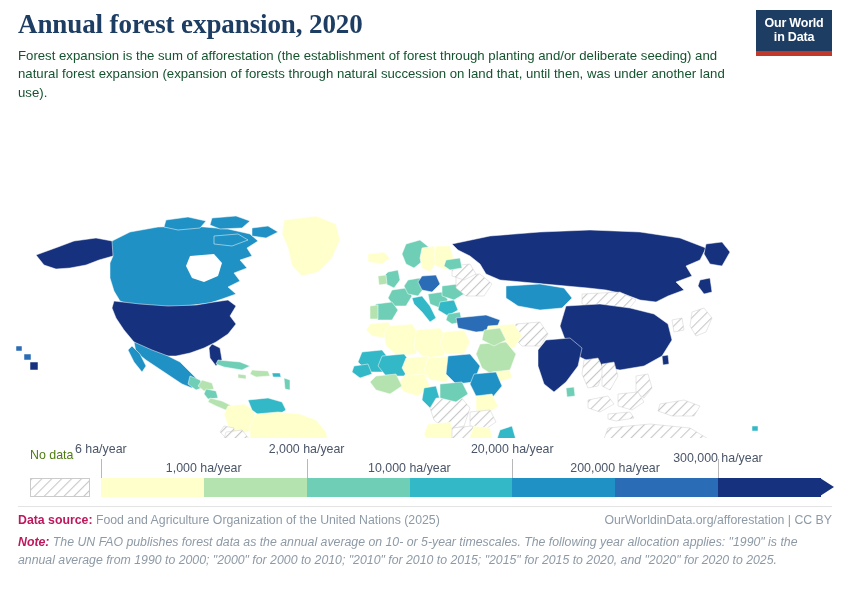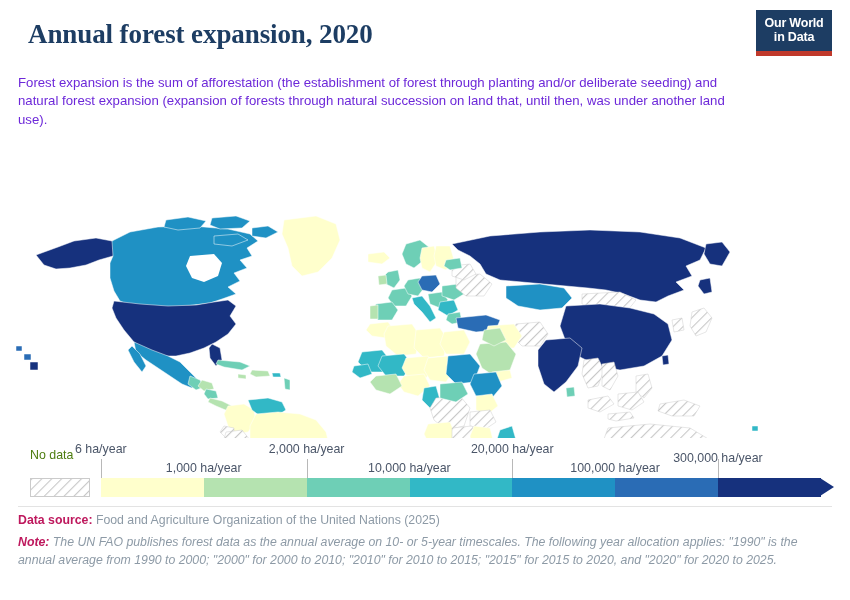--- a/index.html
+++ b/index.html
@@ -15,28 +15,28 @@
 
   
   #header { position: absolute; left: 18px; top: 10px; width: 730px; }
   #chart-title {
     font-family: "Liberation Serif", serif;
     font-size: 27px;
     font-weight: 700;
     color: #1d3d63;
     letter-spacing: -0.1px;
     line-height: 1.1;
-    margin: 10px;
+    margin: 0;
     white-space: nowrap;
   }
   #chart-subtitle {
     font-size: 13.2px;
     line-height: 1.42;
-    color: #6d28d9;
-    margin-top: 24px;
+    color: #14532d;
+    margin-top: 7px;
     width: 726px;
   }
 
   
   #owid-logo {
     position: absolute; right: 18px; top: 10px;
     width: 76px; height: 46px;
     background: #1d3d63;
     border-bottom: 5px solid #c0392b;
     display: flex; flex-direction: column;
@@ -284,32 +284,33 @@
       <div class="legend-label" style="top: 0px; left: 75px;">6 ha/year</div>
       <div class="legend-tick" style="left: 101px; top: 17px; height: 19px;"></div>
       <div class="legend-label" style="top: 19px; left: 165.857px;">1,000 ha/year</div>
       <div class="legend-tick" style="left: 203.857px; top: 36px; height: 0px;"></div>
       <div class="legend-label" style="top: 0px; left: 268.714px;">2,000 ha/year</div>
       <div class="legend-tick" style="left: 306.714px; top: 17px; height: 19px;"></div>
       <div class="legend-label" style="top: 19px; left: 368.071px;">10,000 ha/year</div>
       <div class="legend-tick" style="left: 409.571px; top: 36px; height: 0px;"></div>
       <div class="legend-label" style="top: 0px; left: 470.929px;">20,000 ha/year</div>
       <div class="legend-tick" style="left: 512.429px; top: 17px; height: 19px;"></div>
-      <div class="legend-label" style="top: 19px; left: 570.286px;">100,000 ha/year</div>
+      <div class="legend-label" style="top: 19px; left: 570.286px;">200,000 ha/year</div>
       <div class="legend-tick" style="left: 615.286px; top: 36px; height: 0px;"></div>
       <div class="legend-label" style="top: 9px; left: 673.143px;">300,000 ha/year</div>
       <div class="legend-tick" style="left: 718.143px; top: 17px; height: 19px;"></div>
     </div>
 </div>
 
 <div class="hr-top"></div>
 <div id="footer">
   <div id="source-row">
     <div id="source-left">
       <b>Data source:</b>
       <span>Food and Agriculture Organization of the United Nations (2025)</span>
     </div>
+    <div id="source-right">OurWorldinData.org/afforestation | CC BY</div>
   </div>
   <div id="note-row">
     <b>Note:</b>
     <span>The UN FAO publishes forest data as the annual average on 10- or 5-year timescales. The following year allocation applies: "1990" is the annual average from 1990 to 2000; "2000" for 2000 to 2010; "2010" for 2010 to 2015; "2015" for 2015 to 2020, and "2020" for 2020 to 2025.</span>
   </div>
 </div>
 
 </body></html>

